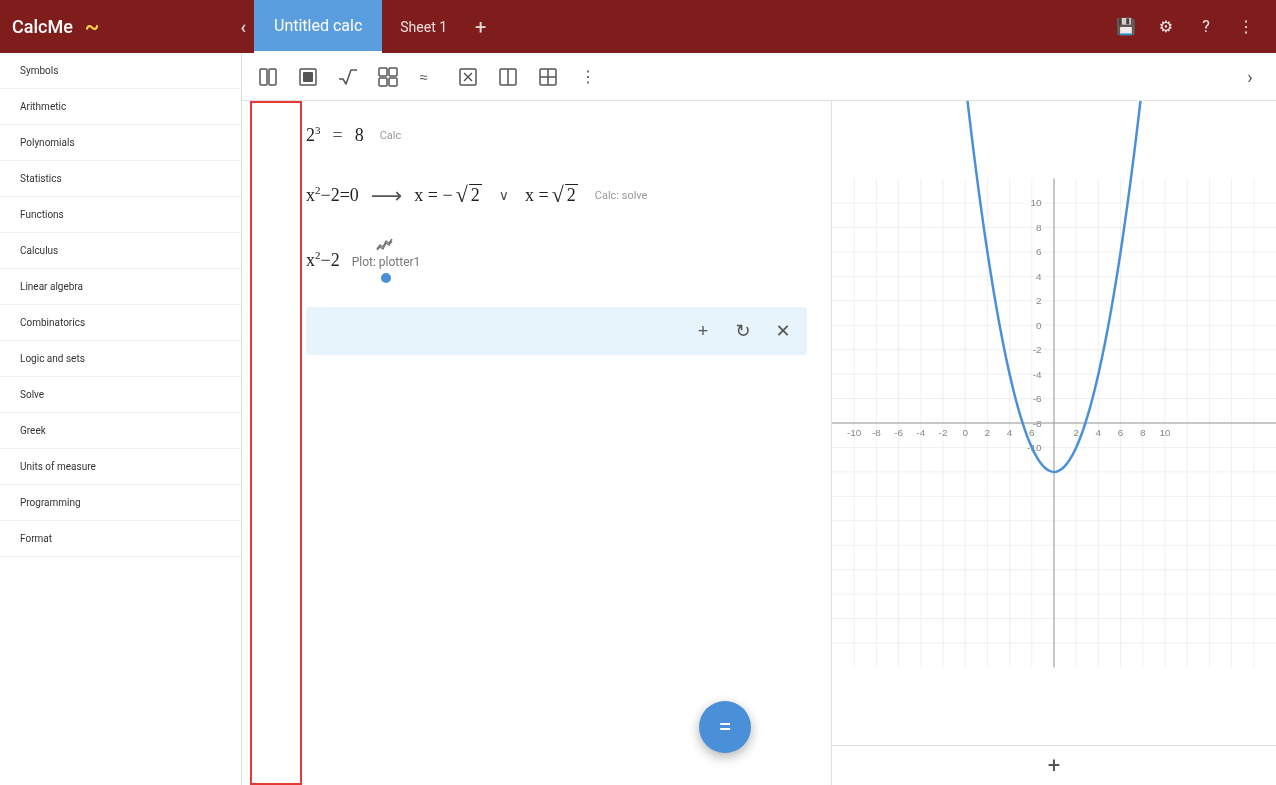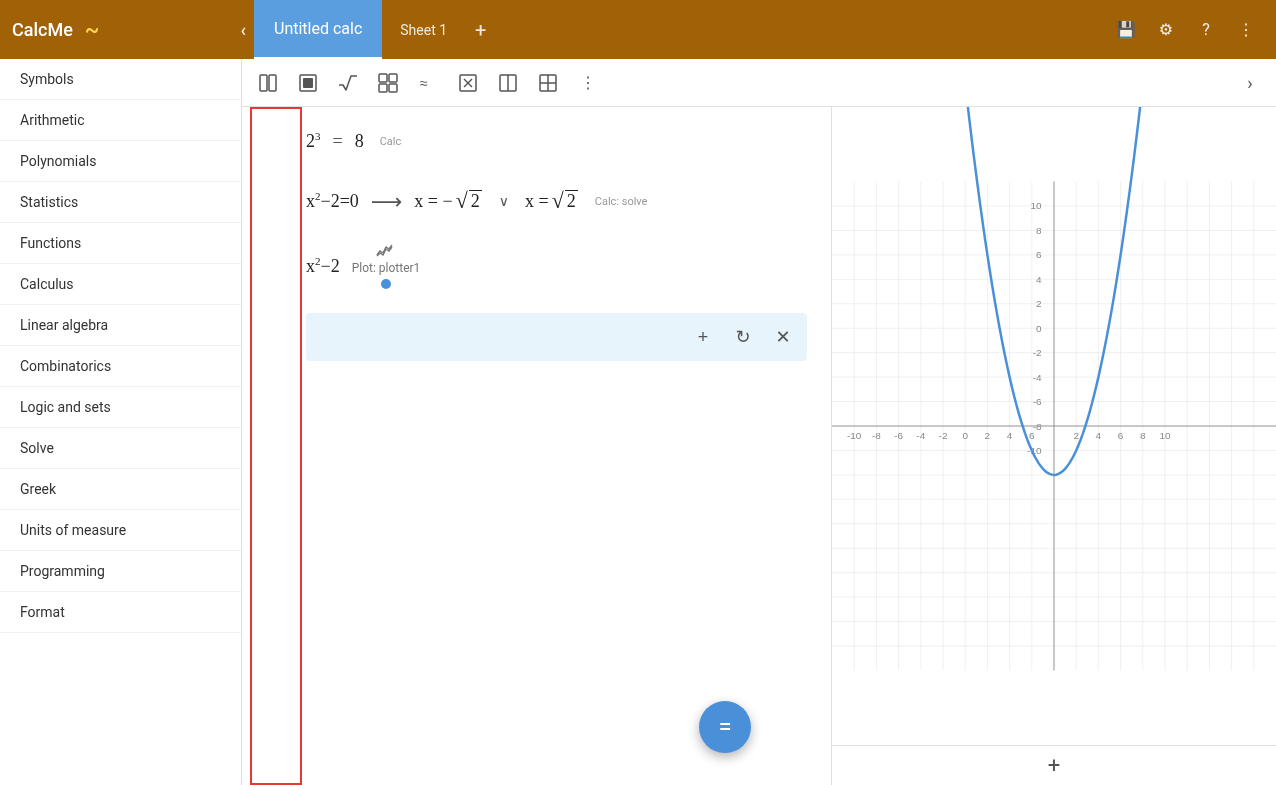--- a/index.html
+++ b/index.html
@@ -1,21 +1,21 @@
 <!DOCTYPE html>
 <html><head>
   <meta charset="utf-8">
   <style>
     * { box-sizing: border-box; margin: 0; padding: 0; }
     body { font-family: 'Roboto', Arial, sans-serif; font-size: 14px; display: flex; flex-direction: column; height: 785px; width: 1276px; overflow: hidden; background: #fff; }
 
     
     #header {
-      background: #a16207;
-      height: 59px;
+      background: #7f1d1d;
+      height: 53px;
       display: flex;
       align-items: center;
       padding: 0 12px;
       gap: 0;
       flex-shrink: 0;
     }
     #logo-area {
       display: flex;
       align-items: center;
       gap: 8px;
@@ -106,21 +106,21 @@
       width: 242px;
       flex-shrink: 0;
       background: #fff;
       border-right: 1px solid #e0e0e0;
       overflow-y: auto;
       display: flex;
       flex-direction: column;
     }
     .sidebar-item {
       padding: 12px 20px;
-      font-size: 14px;
+      font-size: 10px;
       color: #333;
       cursor: pointer;
       border-bottom: 1px solid #f0f0f0;
       display: flex;
       align-items: center;
     }
 
     
     #editor-area {
       flex: 1;

